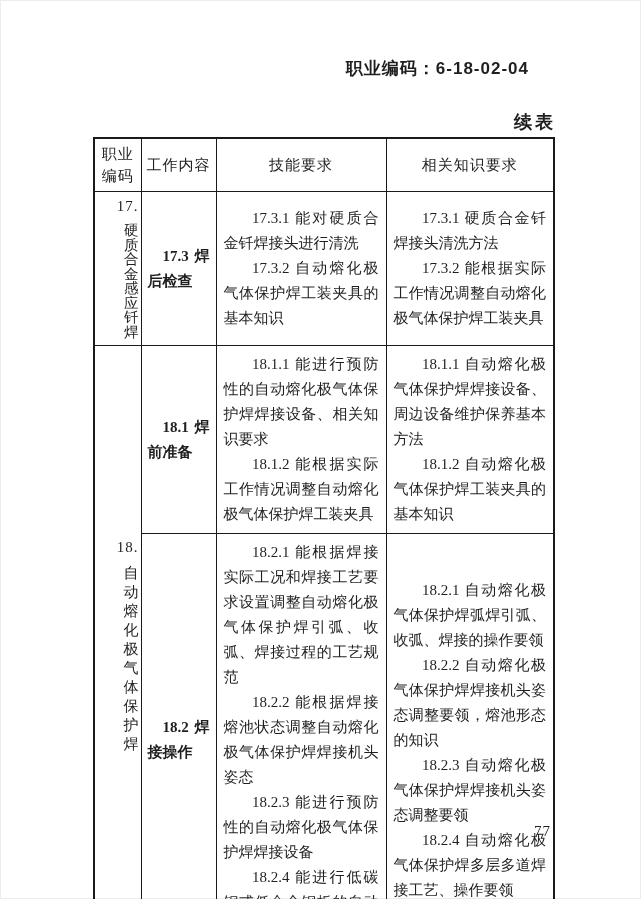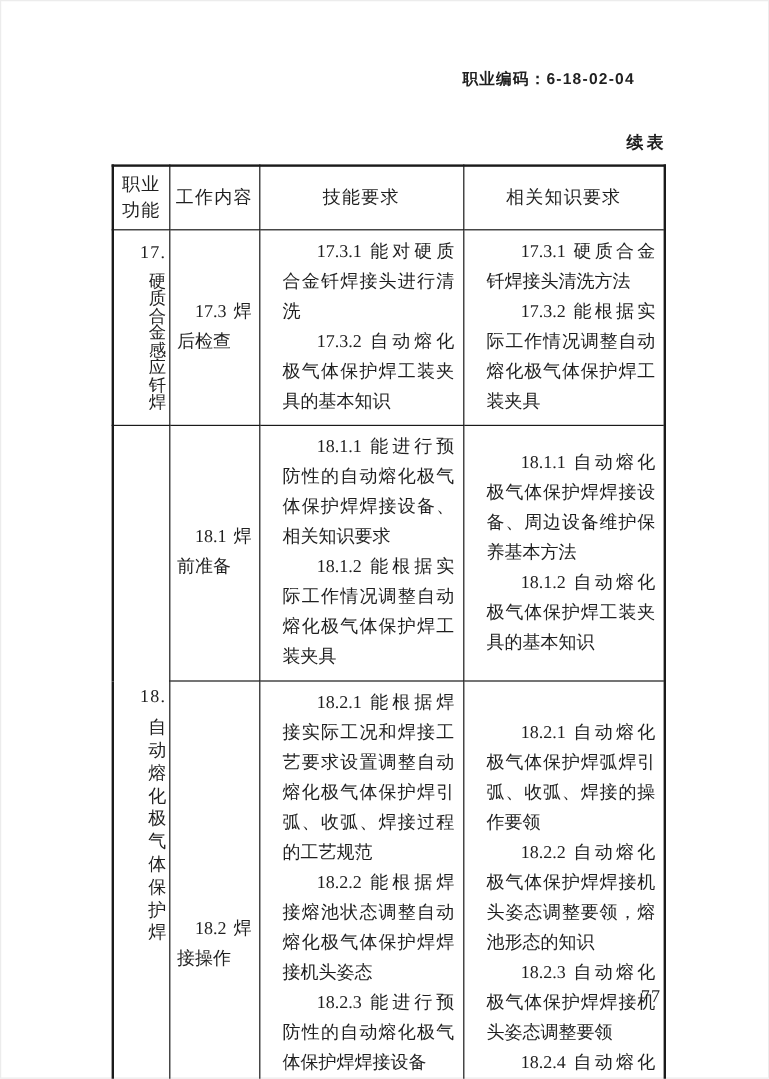--- a/index.html
+++ b/index.html
@@ -14,30 +14,30 @@
     overflow: hidden;
     box-shadow: inset 0 0 0 1px #ececec;
   }
 
   .code-line {
     position: absolute;
     top: 57px;
     right: 112px;
     font-family: "Liberation Sans", "DejaVu Sans", sans-serif;
     font-weight: bold;
-    font-size: 13px;
+    font-size: 17px;
     letter-spacing: 1px;
   }
 
   .continued {
     position: absolute;
     top: 110px;
     right: 85px;
     font-weight: bold;
-    font-size: 14px;
+    font-size: 18px;
     letter-spacing: 3px;
   }
 
   table.req-table {
     position: absolute;
     top: 137px;
     left: 93px;
     width: 460px;
     border-collapse: collapse;
     table-layout: fixed;
@@ -79,30 +79,30 @@
   .func-vert .vchar { display: block; }
   .func-vert.gap-tight .vchar { line-height: 14.5px; font-size: 14.5px; }
   .func-vert.gap-loose .vchar { line-height: 17px; font-size: 15px; margin-top: 2px; }
 
   td.task-cell { padding: 4px 6px; }
   td.task-cell p {
     text-indent: 1em;
     text-align: justify;
     line-height: 25px;
     word-break: break-all;
+    font-weight: bold;
   }
 
   td.req-cell { padding: 6px 7px; }
   td.req-cell p.item {
     text-indent: 1.9em;
     text-align: justify;
     text-align-last: left;
     line-height: 25px;
     word-break: break-all;
-    margin-left: 12px;
   }
 
   .page-number {
     position: absolute;
     top: 823px;
     right: 90px;
     font-size: 15px;
     letter-spacing: 1px;
   }
 </style>
@@ -114,21 +114,21 @@
 
 <table class="req-table">
   <colgroup>
     <col style="width:47px">
     <col style="width:75px">
     <col style="width:170px">
     <col style="width:168px">
   </colgroup>
   <thead>
     <tr>
-      <th class="hdr">职业功能</th>
+      <th class="hdr">职业编码</th>
       <th class="hdr">工作内容</th>
       <th class="hdr">技能要求</th>
       <th class="hdr">相关知识要求</th>
     </tr>
   </thead>
   <tbody>
     <tr class="row-h-17">
       <td class="func-cell">
         <span class="func-num">17.</span>
         <span class="func-vert gap-tight">

